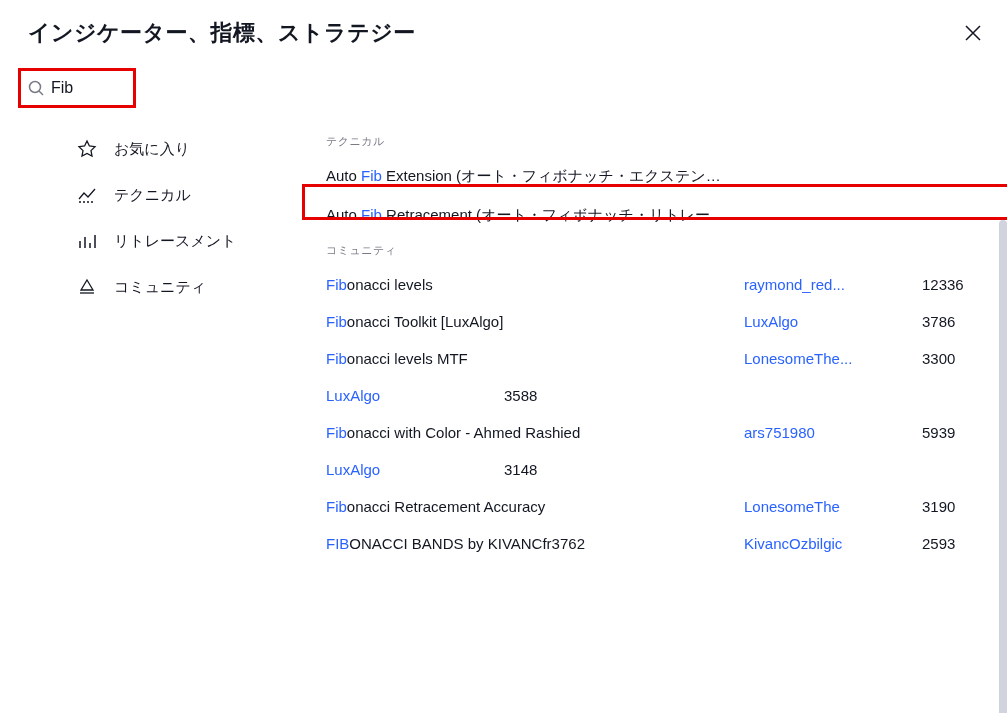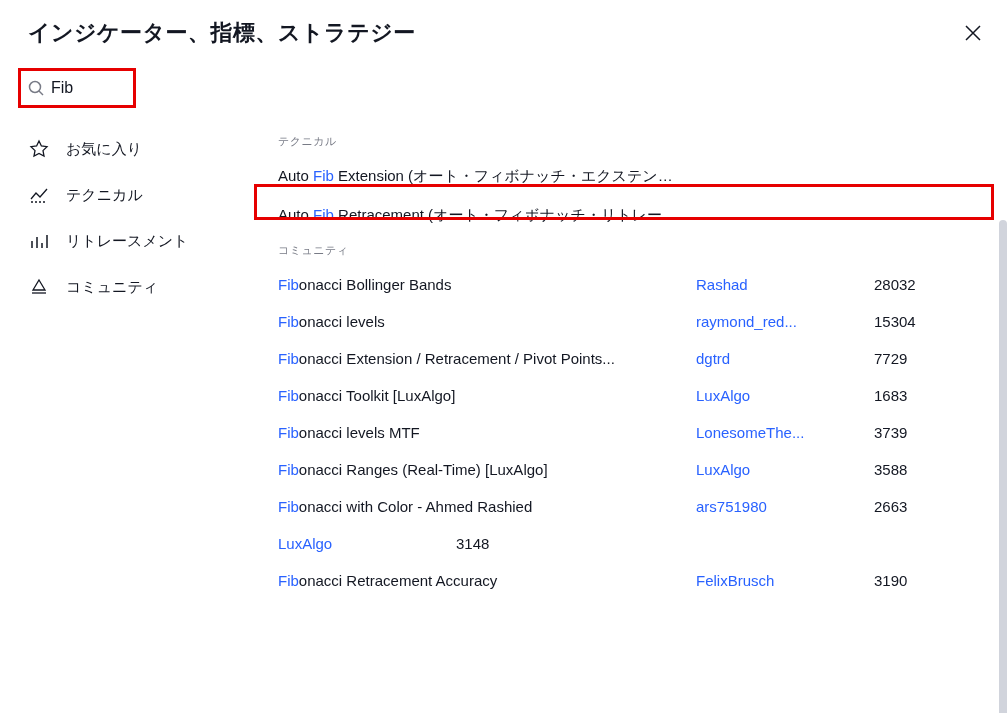--- a/index.html
+++ b/index.html
@@ -50,20 +50,21 @@
       border: none;
       outline: none;
       font-size: 16px;
       font-family: inherit;
       width: 60px;
       color: #131722;
     }
     .body {
       display: flex;
       height: calc(100% - 120px);
+      margin-left: 48px;
     }
     .sidebar {
       width: 250px;
       flex-shrink: 0;
       padding-top: 10px;
     }
     .sidebar-item {
       display: flex;
       align-items: center;
       padding: 12px 8px 12px 28px;
@@ -218,58 +219,52 @@
           <div class="result-name">Auto <span class="hl">Fib</span> Extension (オート・フィボナッチ・エクステンション)</div>
         </div>
         <div class="result-row">
           <div class="result-name">Auto <span class="hl">Fib</span> Retracement (オート・フィボナッチ・リトレースメント)</div>
         </div>
       </div>
 
     <div class="section-label">コミュニティ</div>
     <div id="comm-list">
         <div class="result-row">
-          <div class="result-name"><span class="hl">Fib</span>onacci Bollinger Bands</div>
-          <div class="result-author">Rashad</div>
-          <div class="result-count">28032</div>
-        </div>
-        <div class="result-row">
           <div class="result-name"><span class="hl">Fib</span>onacci levels</div>
           <div class="result-author">raymond_red...</div>
-          <div class="result-count">15304</div>
-        </div>
-        <div class="result-row">
-          <div class="result-name"><span class="hl">Fib</span>onacci Extension / Retracement / Pivot Points...</div>
-          <div class="result-author">dgtrd</div>
-          <div class="result-count">7729</div>
+          <div class="result-count">12336</div>
         </div>
         <div class="result-row">
           <div class="result-name"><span class="hl">Fib</span>onacci Toolkit [LuxAlgo]</div>
           <div class="result-author">LuxAlgo</div>
-          <div class="result-count">1683</div>
+          <div class="result-count">3786</div>
         </div>
         <div class="result-row">
           <div class="result-name"><span class="hl">Fib</span>onacci levels MTF</div>
           <div class="result-author">LonesomeThe...</div>
-          <div class="result-count">3739</div>
-        </div>
-        <div class="result-row">
-          <div class="result-name"><span class="hl">Fib</span>onacci Ranges (Real-Time) [LuxAlgo]</div>
+          <div class="result-count">3300</div>
+        </div>
+        <div class="result-row">
           <div class="result-author">LuxAlgo</div>
           <div class="result-count">3588</div>
         </div>
         <div class="result-row">
           <div class="result-name"><span class="hl">Fib</span>onacci with Color - Ahmed Rashied</div>
           <div class="result-author">ars751980</div>
-          <div class="result-count">2663</div>
+          <div class="result-count">5939</div>
         </div>
         <div class="result-row">
           <div class="result-author">LuxAlgo</div>
           <div class="result-count">3148</div>
         </div>
         <div class="result-row">
           <div class="result-name"><span class="hl">Fib</span>onacci Retracement Accuracy</div>
-          <div class="result-author">FelixBrusch</div>
+          <div class="result-author">LonesomeThe</div>
           <div class="result-count">3190</div>
         </div>
+        <div class="result-row">
+          <div class="result-name"><span class="hl">FIB</span>ONACCI BANDS by KIVANCfr3762</div>
+          <div class="result-author">KivancOzbilgic</div>
+          <div class="result-count">2593</div>
+        </div>
       </div>
   </div>
 </div>
 
 </body></html>

